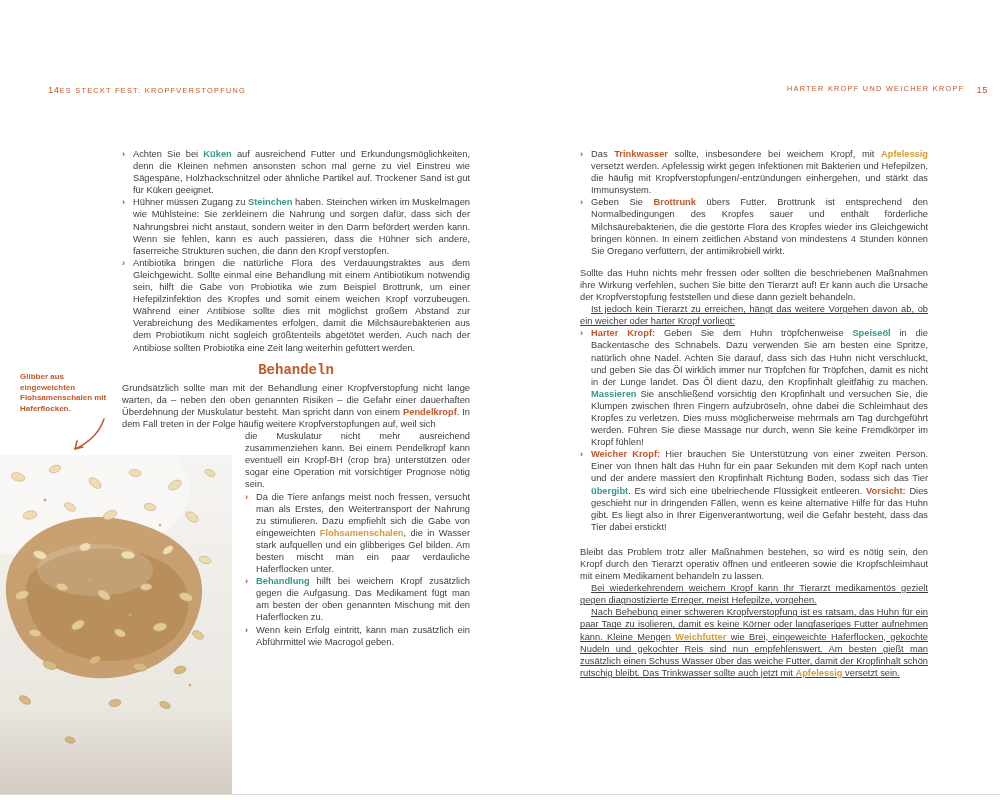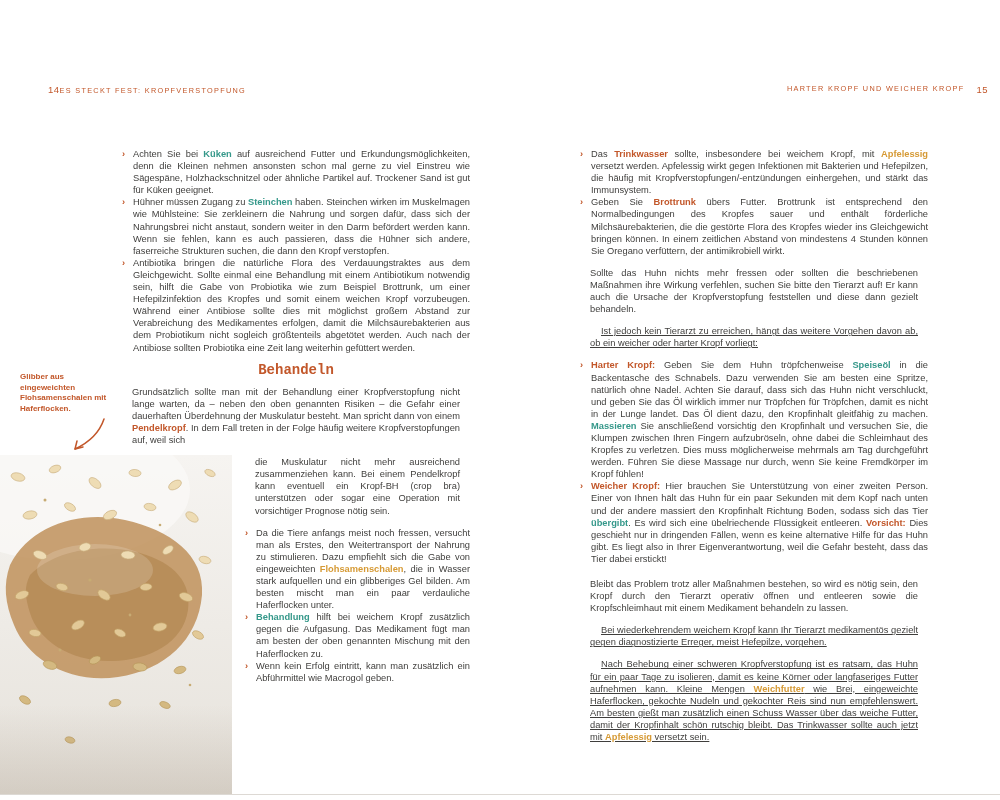--- a/index.html
+++ b/index.html
@@ -20,21 +20,21 @@
   
   .col { position:absolute; top:148px; width:348px; font-size:9.3px; line-height:12.1px;
          text-align:justify; hyphens:auto; -webkit-hyphens:auto; }
   .col-left  { left:122px; }
   .col-right { left:580px; }
 
   ul.bullets { list-style:none; }
   ul.bullets li { position:relative; padding-left:11px; }
   .marker { position:absolute; left:0; top:0; color:var(--accent,#c2572a); font-weight:bold; }
 
-  .para { margin:10px; }
+  .para { margin:0; }
   .gap-top    { margin-top:10px; }
   .gap-top-lg { margin-top:13px; }
   .indent { text-indent:11px;text-decoration:underline; }
 
   .hl { font-weight:bold; }
   .hl-orange { color:var(--accent,#c2572a); }
   .hl-teal   { color:var(--teal,#35988a); }
   .hl-amber  { color:var(--amber,#d69a35); }
 
   .section-heading {

